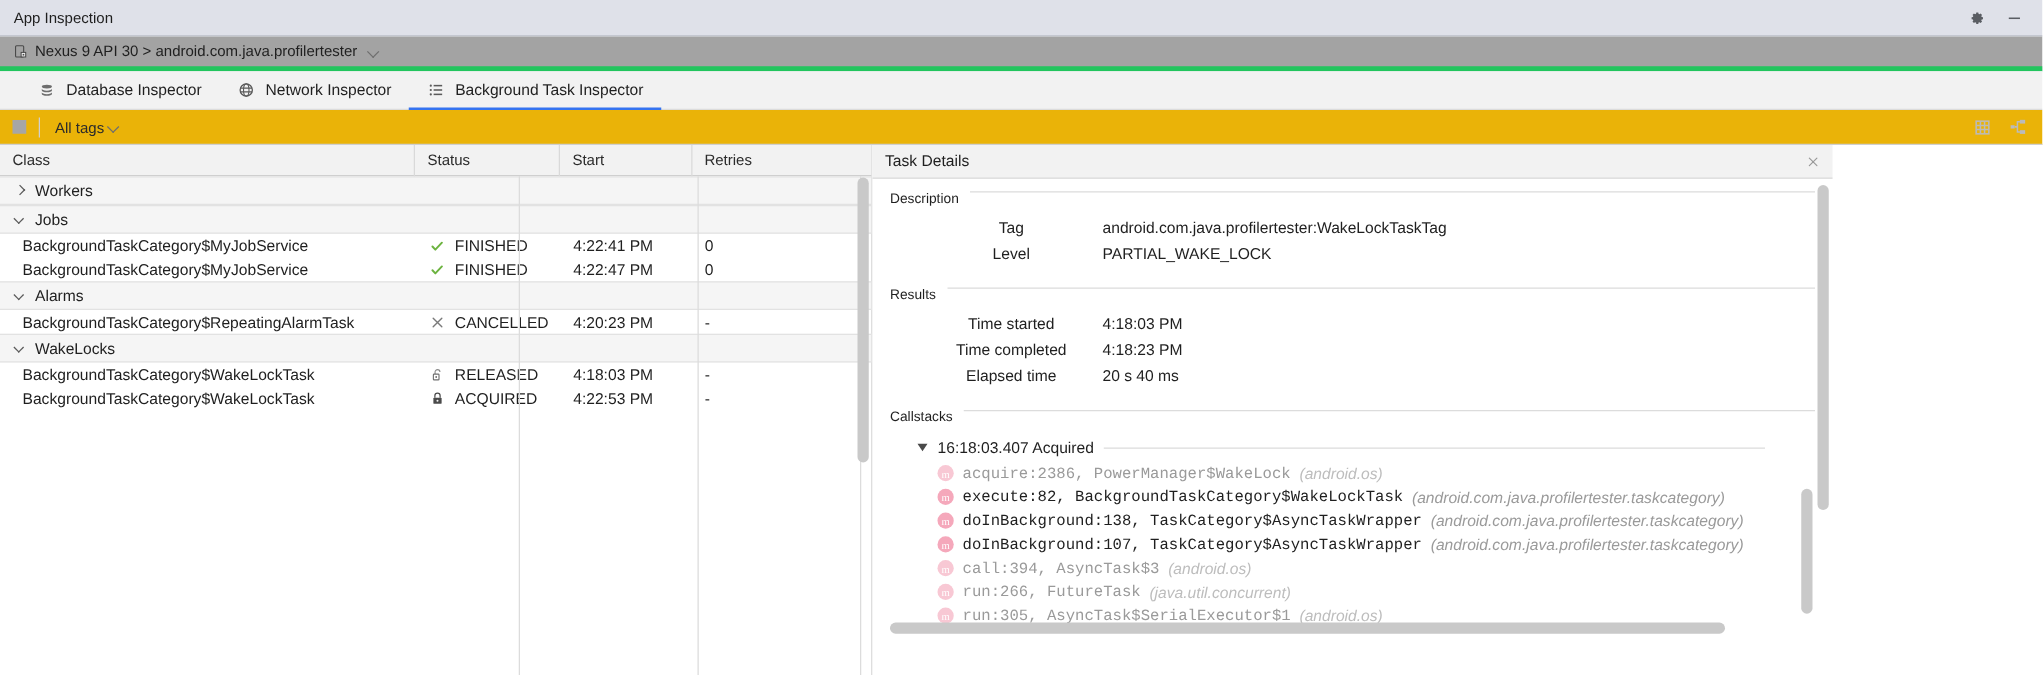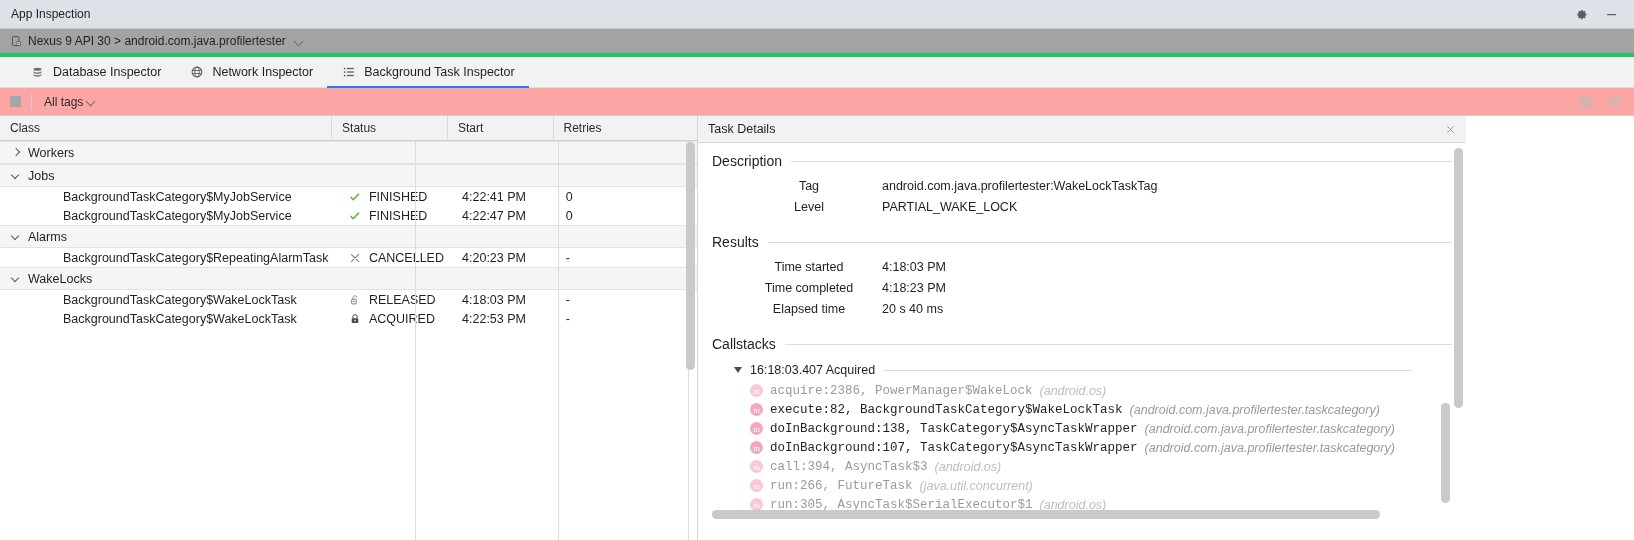--- a/index.html
+++ b/index.html
@@ -64,21 +64,21 @@
     position: relative;
   }
   .tab.active::after{
     content:""; position:absolute; left:0; right:0; bottom:-1px; height:2px; background:#3573f0;
   }
   .tab .tabicon { width: 15px; height: 15px; display:inline-flex; align-items:center; justify-content:center;}
 
   
   .filterbar {
     height: 28px;
-    background: #fca5a5;
+    background: #eab308;
     border-bottom: 1px solid #cfcfcf;
     display: flex;
     align-items: center;
     padding-left: 8px;
   }
   .stop-sq { width: 11px; height: 11px; background:#a6a6a6; margin: 0 10px 0 2px;}
   .vsep { width:1px; height:16px; background:#cfcfcf; margin-right:12px;}
   .alltags { font-size:12px; color:#2b2b2b; display:flex; align-items:center; cursor:pointer;}
   .fb-right { margin-left:auto; display:flex; align-items:center; gap:12px; padding-right:12px;}
   .fb-right .fbicon{ width:16px;height:16px;display:inline-flex;align-items:center;justify-content:center;cursor:pointer;}
@@ -107,21 +107,21 @@
     content:""; position:absolute; left:3px; top:2px; width:5px;height:5px;
     border-right:1.3px solid #5a5a5a; border-top:1.3px solid #5a5a5a; transform:rotate(45deg);
   }
   .twisty.down::before{
     content:""; position:absolute; left:2px; top:2px; width:5px;height:5px;
     border-right:1.3px solid #5a5a5a; border-bottom:1.3px solid #5a5a5a; transform:rotate(45deg);
   }
 
   .trow { display:flex; height:19px; align-items:center; font-size:12.5px; color:#1f1f1f;}
   .trow .td{ height:19px; display:flex; align-items:center; }
-  .td.c1{ width:415px; padding-left:63px;}
+  .td.c1{ width:415px; padding-left:18px;}
   .td.c2{ width:143px; padding-left:11px; gap:7px;}
   .td.c3{ width:130px; padding-left:10px;}
   .td.c4{ width:178px; padding-left:10px;}
 
   
   .colguides { position:absolute; top:25px; left:0; right:0; bottom:0; pointer-events:none; }
   .colguides i { position:absolute; top:0; bottom:0; width:1px; background:#dcdcdc; }
 
   .status-ico{ width:13px;height:13px; display:inline-flex; align-items:center; justify-content:center; flex:0 0 auto;}
 
@@ -132,21 +132,21 @@
   
   .right-pane { width: 768px; background:#ffffff; display:flex; flex-direction:column; position:relative;}
   .rp-header {
     height:27px; background:#f2f2f2; border-bottom:1px solid #d9d9d9;
     display:flex; align-items:center; padding:0 8px 0 10px; font-size:12.5px; color:#1f1f1f;
   }
   .rp-header .close { margin-left:auto; width:16px;height:16px; display:inline-flex; align-items:center; justify-content:center; cursor:pointer; color:#8a8a8a;}
 
   .rp-scroll { flex:1; position:relative; overflow:hidden; padding: 10px 14px 0 14px;}
 
-  .sec-title { display:flex; align-items:center; gap:9px; font-size:14px; color:#1f1f1f; margin-bottom:7px;}
+  .sec-title { display:flex; gap:9px; font-size:11px; color:#1f1f1f; margin-bottom:7px;}
   .sec-title .rule { flex:1; height:1px; background:#dcdcdc;}
 
   .kv { display:flex; font-size:12.5px; color:#1f1f1f; line-height:21px; padding-left:24px;}
   .kv .k { width:146px; flex:0 0 146px;text-align:center;}
   .kv .v { flex:1; }
 
   .sec-gap { height: 16px; }
 
   
   .cs-box { position:relative; margin-top:2px; height:162px; overflow:hidden; }

